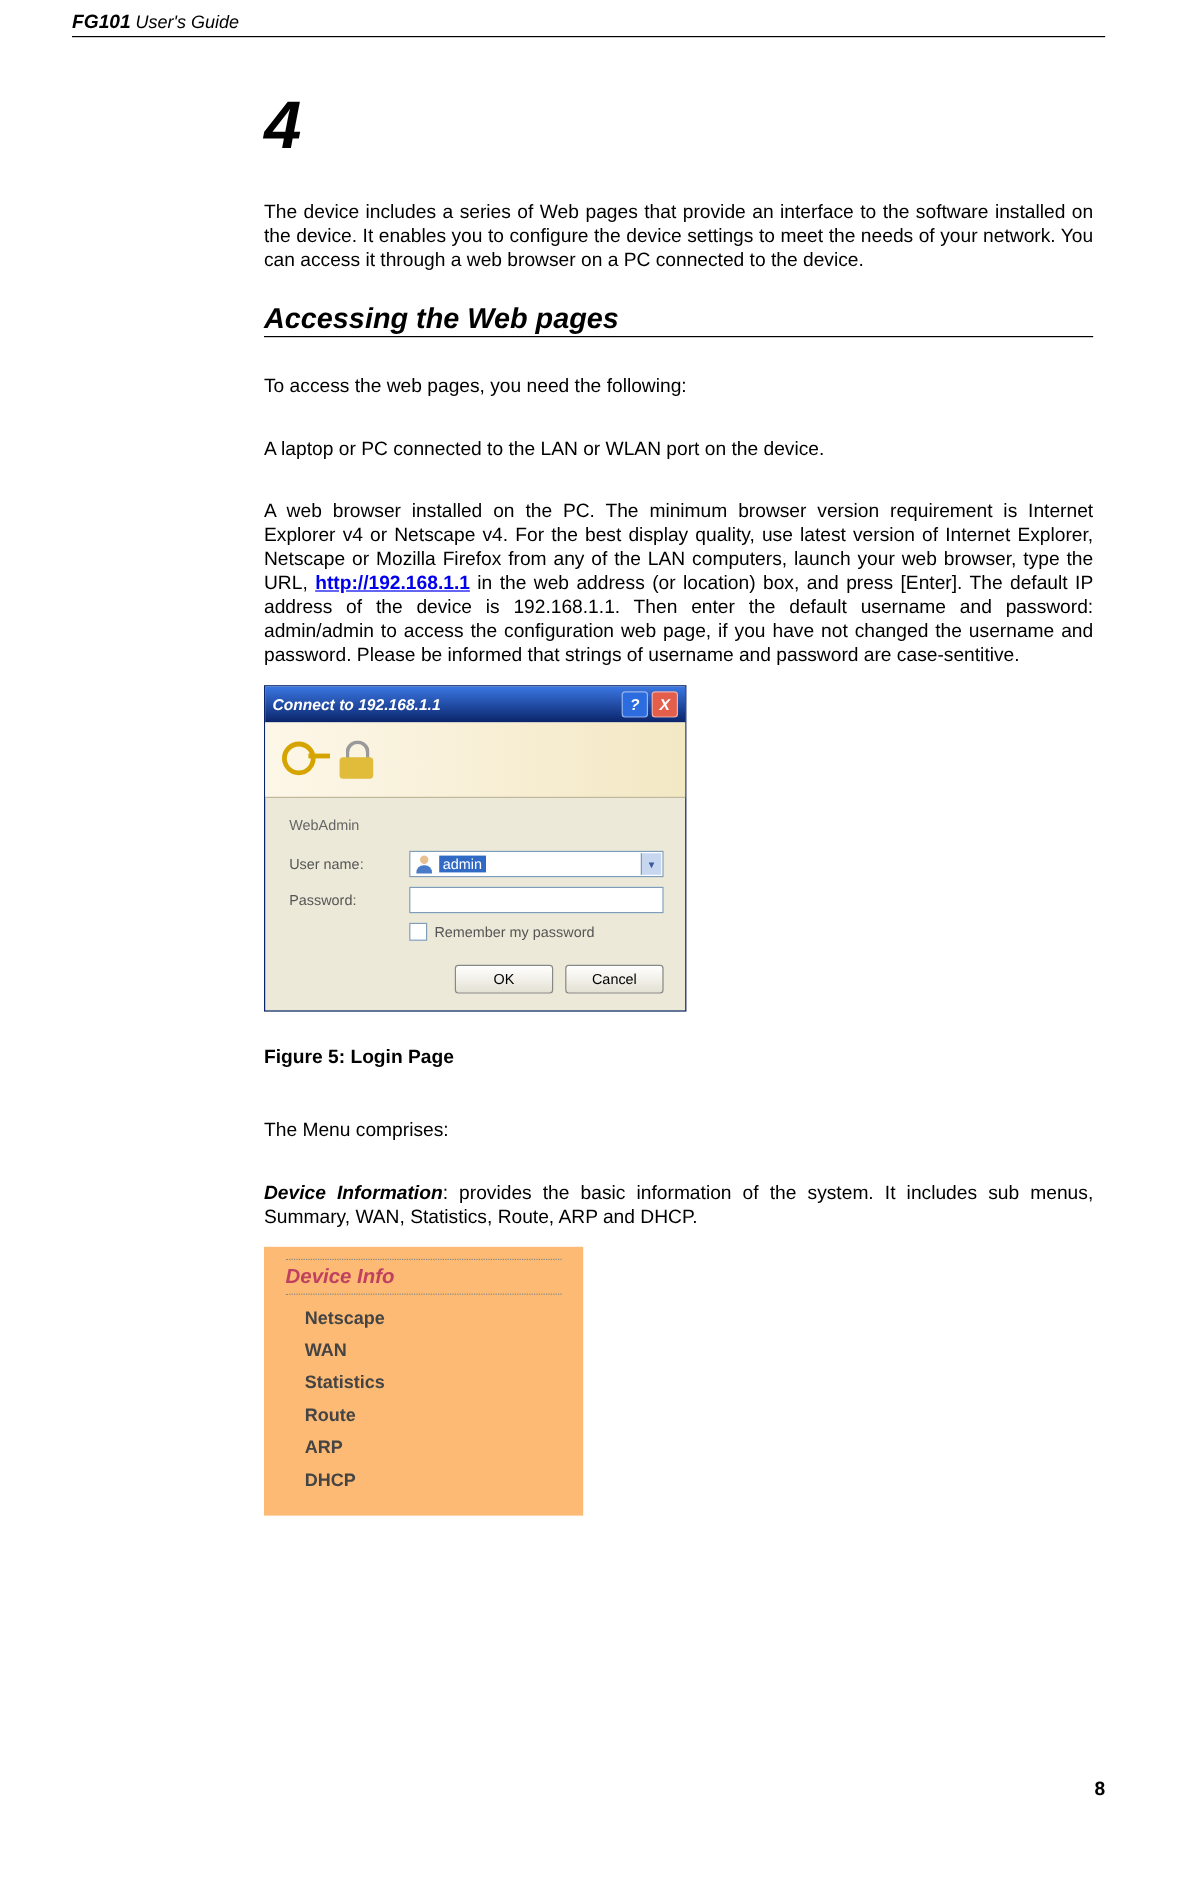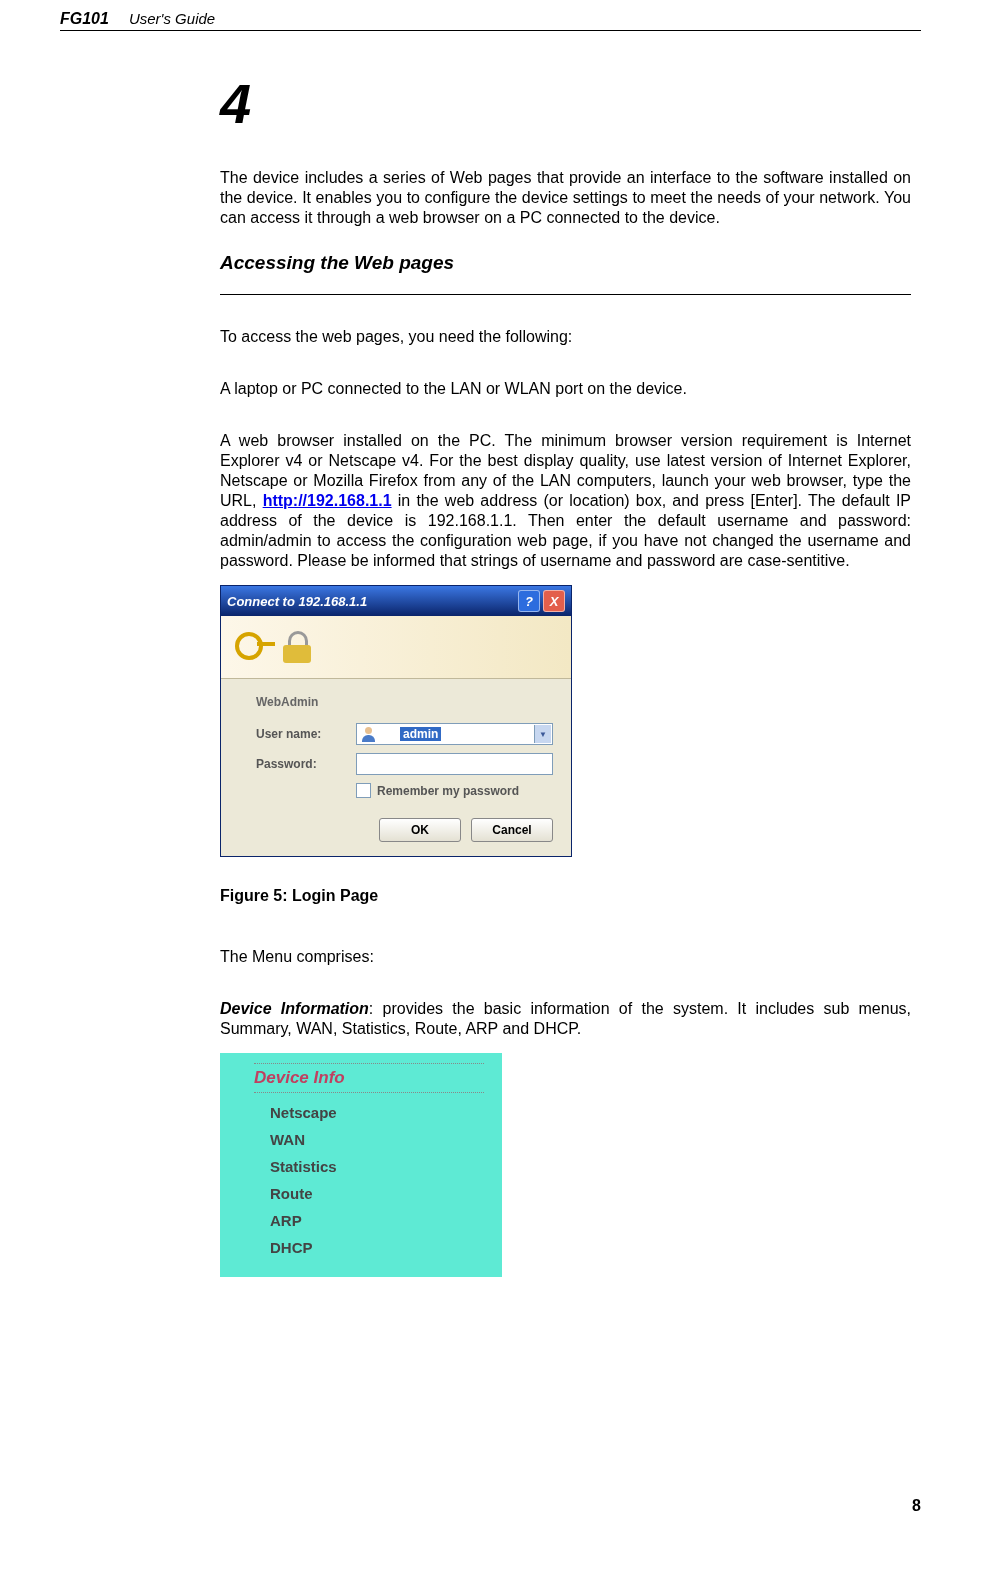--- a/index.html
+++ b/index.html
@@ -16,21 +16,21 @@
     display: flex;
     align-items: baseline;
     border-bottom: 1px solid #000;
     padding-bottom: 2px;
     margin-bottom: 20px;
   }
   .header-brand {
     font-weight: bold;
     font-style: italic;
     font-size: 16px;
-    margin-right: 20px;
+    margin-right: 4px;
   }
   .header-title {
     font-style: italic;
     font-size: 15px;
   }
   .content {
     margin-left: 160px;
     margin-right: 10px;
   }
   .chapter-title {
@@ -50,25 +50,25 @@
     font-weight: bold;
   }
   .para {
     font-size: 16px;
     line-height: 1.25;
     margin-bottom: 14px;
     text-align: justify;
     margin-top: 32px;
   }
   .section-heading {
-    font-size: 19px;
+    font-size: 24px;
     font-style: italic;
     font-weight: bold;
     border-bottom: 1px solid #000;
-    padding-bottom: 20px;
+    padding-bottom: 0;
     margin-top: 24px;
     margin-bottom: 14px;
   }
   .link {
     color: #0000EE;
     text-decoration: underline;
     font-weight: bold;
   }
   .login-dialog {
     width: 350px;
@@ -149,22 +149,21 @@
   }
   .lock-shackle {
     position: absolute;
     top: 0; left: 5px;
     width: 14px; height: 14px;
     border: 3px solid #999;
     border-bottom: none;
     border-radius: 10px 10px 0 0;
   }
   .dialog-body {
-    padding: 16px 18px 14px 35px;
-    font-weight: bold;
+    padding: 16px 18px 14px 20px;
   }
   .realm-label {
     color: #666;
     margin-bottom: 14px;
   }
   .form-row {
     display: flex;
     align-items: center;
     margin-bottom: 8px;
   }
@@ -177,21 +176,20 @@
     height: 20px;
     border: 1px solid #7F9DB9;
     background: #fff;
     display: flex;
     align-items: center;
     padding: 0 4px;
     font-size: 12px;
   }
   .combo {
     position: relative;
-    gap: 19px;
   }
   .combo-arrow {
     position: absolute;
     right: 1px; top: 1px;
     width: 16px; height: 18px;
     background: #C7D7F0;
     border-left: 1px solid #7F9DB9;
     display: flex;
     align-items: center;
     justify-content: center;
@@ -259,22 +257,22 @@
     font-size: 16px;
     margin-top: 30px;
     margin-bottom: 42px;
   }
   .bold-italic {
     font-weight: bold;
     font-style: italic;
   }
   .menu-box {
     width: 230px;
-    background: #5eead4;
-    padding: 10px 18px 16px 34px;
+    background: #fdba74;
+    padding: 10px 18px 16px 18px;
     margin-top: 6px;
     font-family: "Trebuchet MS", Arial, sans-serif;
   }
   .menu-title {
     color: #C04060;
     font-weight: bold;
     font-style: italic;
     font-size: 17px;
     border-bottom: 1px dotted #888;
     border-top: 1px dotted #888;

